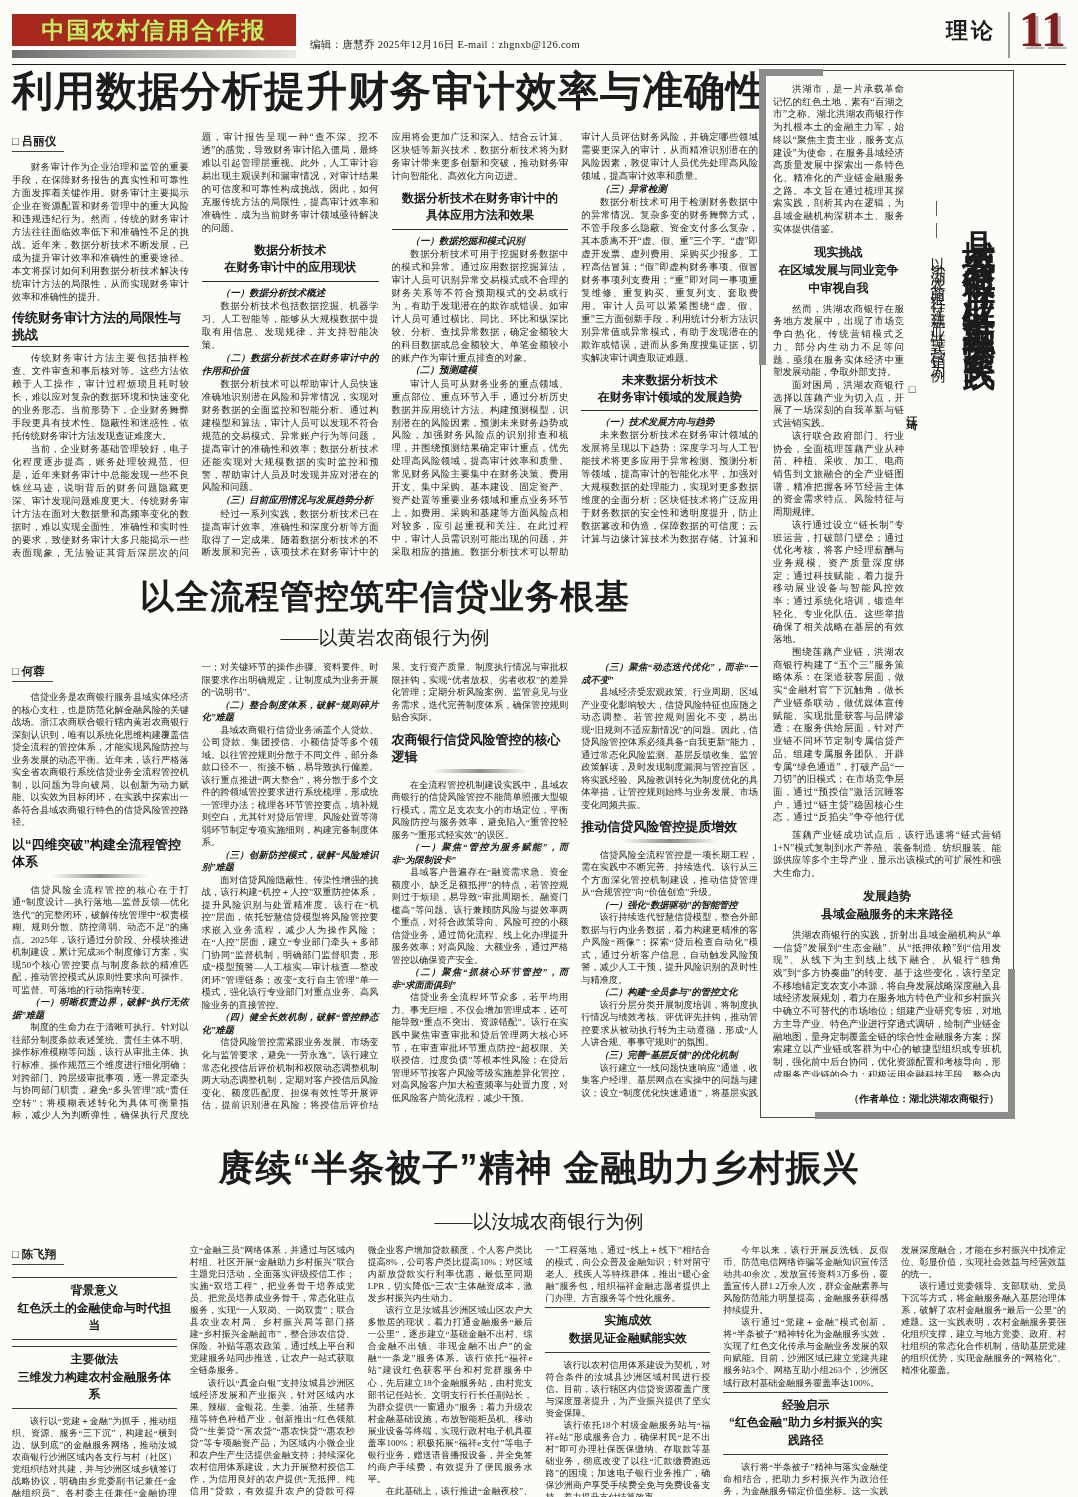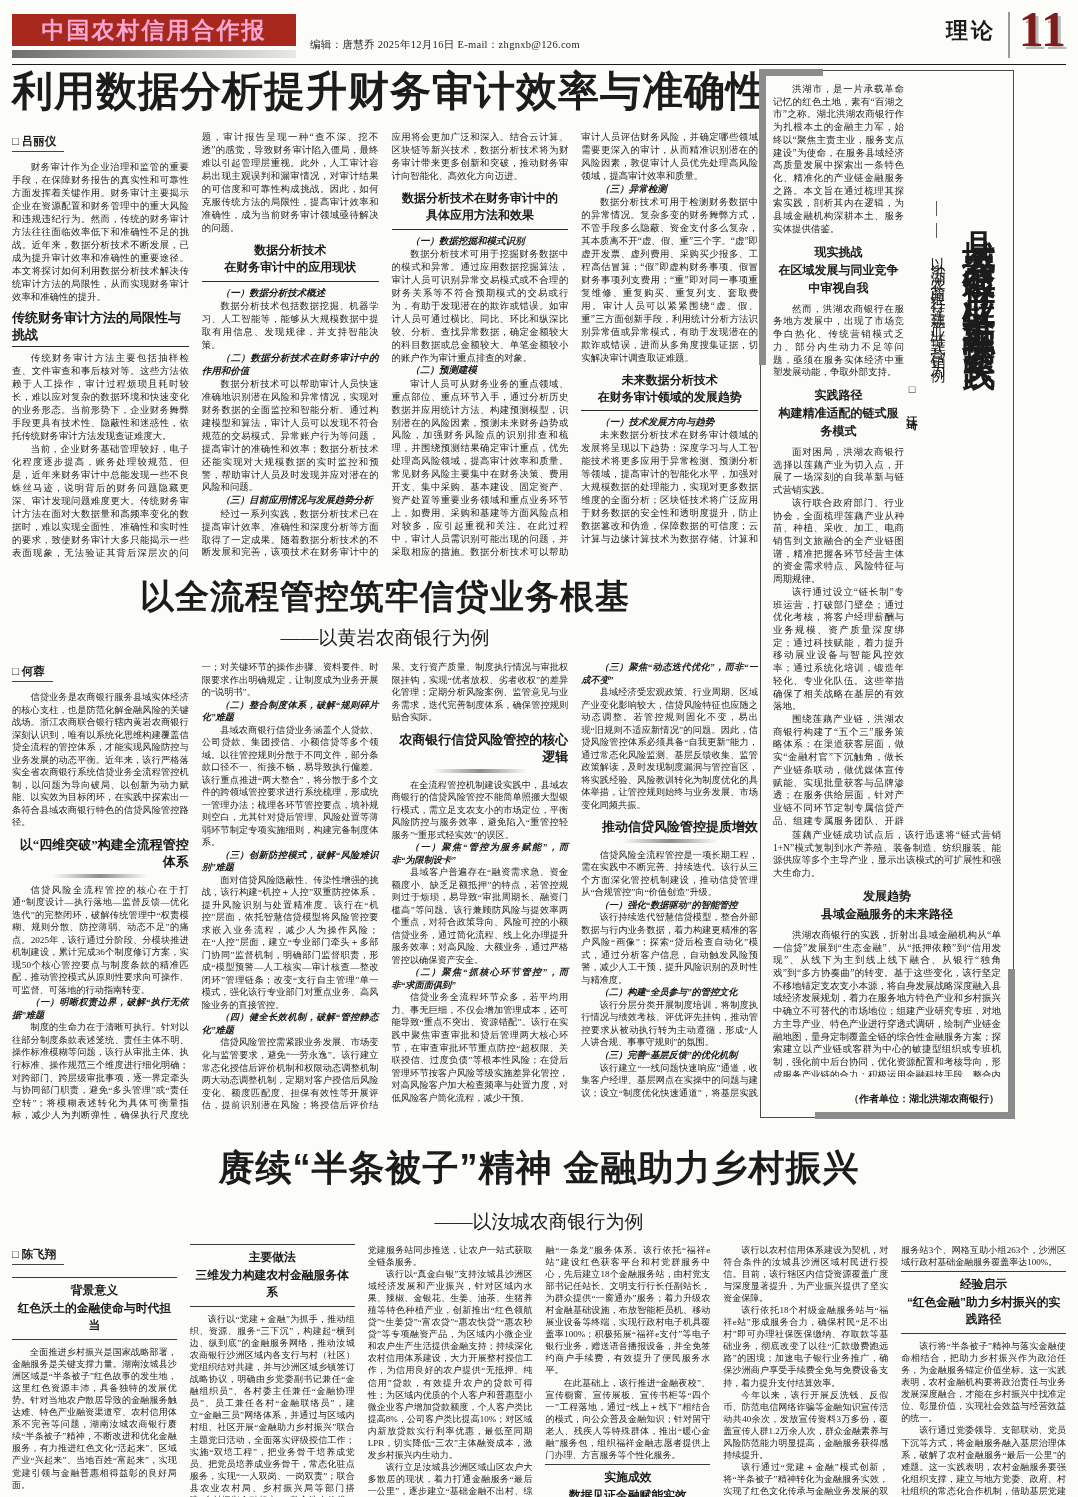--- a/index.html
+++ b/index.html
@@ -1,21 +1,21 @@
 <!DOCTYPE html>
 <html><head>
 <meta charset="utf-8">
 <style>
   html,body{margin:0;padding:0;background:#e9e8e3;}
   .page{position:relative;width:1078px;height:1497px;margin:0 auto;background:#fcfcf9;
         color:#1c1c1c;font-family:"Liberation Serif",serif;overflow:hidden;}
 
   
   .hdr{position:absolute;left:12px;top:8px;width:1054px;height:56px;border-bottom:1.5px solid #1a1a1a;}
-  .mast-box{position:absolute;left:0;top:6px;width:284px;height:32px;background:#a8281e;color:#f9a8d4;
+  .mast-box{position:absolute;left:0;top:6px;width:284px;height:32px;background:#a8281e;color:#bef264;
             font-weight:bold;font-size:23px;letter-spacing:2px;text-align:center;line-height:33px;
             font-family:"Liberation Sans",sans-serif;}
   .mast-bar{position:absolute;left:0;top:42px;width:284px;height:8px;
             background:linear-gradient(90deg,#6f6f6f,#e8e8e6);}
   .editor-line{position:absolute;left:298px;top:30px;font-size:10.5px;color:#222;letter-spacing:.3px;}
   .sec-title{position:absolute;right:70px;top:8px;font-size:22px;font-weight:900;letter-spacing:3px;
              font-family:"Liberation Sans",sans-serif;}
   .sec-div{position:absolute;right:56px;top:4px;width:2px;height:46px;background:#9a9a9a;}
   .page-num{position:absolute;right:0;top:-8px;font-size:50px;font-weight:bold;color:#7f1d1d;
             text-shadow:3px 3px 0 #b9b9b9;}
@@ -24,21 +24,21 @@
   .cols{column-fill:auto;overflow:hidden;}
   .blk-p{font-size:9.4px;line-height:1.38;text-align:justify;text-indent:2em;margin:0;}
   .blk-byline{font-size:11.5px;font-weight:bold;display:inline-block;border-bottom:1px solid #444;
               padding:1px 8px 2px 0;margin:2px 0 9px;}
   .blk-hl{font-size:13px;font-weight:bold;font-family:"Liberation Sans",sans-serif;
           padding:4px 0 3px;border-bottom:1.5px solid #2b2b2b;margin:2px 0 5px;line-height:1.3;break-inside:avoid;}
   .blk-hc{font-size:12px;font-weight:bold;font-family:"Liberation Sans",sans-serif;text-align:center;
           padding:5px 0 4px;border-bottom:1.5px solid #2b2b2b;margin:2px 0 5px;line-height:1.45;break-inside:avoid;}
   .blk-hc2{font-size:12px;font-weight:bold;font-family:"Liberation Sans",sans-serif;text-align:center;
           padding:5px 0 2px;margin:2px 0 4px;line-height:1.5;break-inside:avoid;}
-  .blk-hg{font-size:13px;font-weight:bold;font-family:Liberation Serif, serif;text-align:right;
+  .blk-hg{font-size:13px;font-weight:bold;font-family:Liberation Sans, sans-serif;text-align:left;
           padding:5px 0 0;margin:2px 0 6px;line-height:1.35;break-inside:avoid;}
   .blk-hg::after{content:"";display:block;width:96px;height:4px;margin:3px auto 0;
           background:linear-gradient(90deg,rgba(130,130,130,0),#8f8f8f,rgba(130,130,130,0));}
   .blk-hbox{font-size:11.8px;font-weight:bold;font-family:"Liberation Sans",sans-serif;text-align:center;
           border-top:1px solid #3a3a3a;border-bottom:1px solid #3a3a3a;padding:4px 0;margin:3px 0 6px;
           line-height:1.5;break-inside:avoid;}
   .blk-h3{font-size:9.5px;font-weight:bold;font-style:italic;text-indent:2em;line-height:1.38;text-align:justify;margin:0;}
 
   
   .art1{position:absolute;left:12px;top:64px;width:746px;}
@@ -113,24 +113,20 @@
     <div class="c-br-v"></div>
     <div class="c-br-h"></div>
     <div class="rt-top">
       <div class="rt-text">
           <div class="blk-p">洪湖市，是一片承载革命记忆的红色土地，素有“百湖之市”之称。湖北洪湖农商银行作为扎根本土的金融主力军，始终以“聚焦主责主业，服务支点建设”为使命，在服务县域经济高质量发展中探索出一条特色化、精准化的产业链金融服务之路。本文旨在通过梳理其探索实践，剖析其内在逻辑，为县域金融机构深耕本土、服务实体提供借鉴。</div>
           <div class="blk-hc2">
             <div>现实挑战</div>
             <div>在区域发展与同业竞争中审视自我</div>
           </div>
           <div class="blk-p">然而，洪湖农商银行在服务地方发展中，出现了市场竞争白热化、传统营销模式乏力、部分内生动力不足等问题，亟须在服务实体经济中重塑发展动能，争取外部支持。</div>
-          <div class="blk-hc2">
-            <div>实践路径</div>
-            <div>构建精准适配的链式服务模式</div>
-          </div>
           <div class="blk-p">面对困局，洪湖农商银行选择以莲藕产业为切入点，开展了一场深刻的自我革新与链式营销实践。</div>
           <div class="blk-p">该行联合政府部门、行业协会，全面梳理莲藕产业从种苗、种植、采收、加工、电商销售到文旅融合的全产业链图谱，精准把握各环节经营主体的资金需求特点、风险特征与周期规律。</div>
           <div class="blk-p">该行通过设立“链长制”专班运营，打破部门壁垒；通过优化考核，将客户经理薪酬与业务规模、资产质量深度绑定；通过科技赋能，着力提升移动展业设备与智能风控效率；通过系统化培训，锻造年轻化、专业化队伍。这些举措确保了相关战略在基层的有效落地。</div>
           <div class="blk-p">围绕莲藕产业链，洪湖农商银行构建了“五个三”服务策略体系：在渠道获客层面，做实“金融村官”下沉触角，做长产业链条联动，做优媒体宣传赋能、实现批量获客与品牌渗透；在服务供给层面，针对产业链不同环节定制专属信贷产品、组建专属服务团队、开辟专属“绿色通道”，打破产品“一刀切”的旧模式；在市场竞争层面，通过“预授信”激活沉睡客户，通过“链主贷”稳固核心生态，通过“反掐尖”争夺他行优质客户，变被动应对为主动经营；在风险防控层面，建立全流程预警、联防联控、动态监测退出机制，将风控嵌入产业链运行之中，实现业务拓展与风险控制的平衡，最终实现客户成长与产业壮大、银行信贷扩张与市场巩固、政府满意与银行地位提升的良性循环。</div>
         </div>
       <div class="rt-vert">
         <div class="rt-byline">□ 汪琦</div>
         <div class="rt-subtitle">——以洪湖农商银行莲藕产业链式营销为例</div>
         <div class="rt-title">县域农商银行产业链金融探索实践</div>
       </div>
@@ -151,21 +147,21 @@
     <div class="subhead2">——以黄岩农商银行为例</div>
     <div class="cols"><div class="blk-byline">□ 何蓉</div><div class="blk-p">信贷业务是农商银行服务县域实体经济的核心支柱，也是防范化解金融风险的关键战场。浙江农商联合银行辖内黄岩农商银行深刻认识到，唯有以系统化思维构建覆盖信贷全流程的管控体系，才能实现风险防控与业务发展的动态平衡。近年来，该行严格落实全省农商银行系统信贷业务全流程管控机制，以问题为导向破局、以创新为动力赋能、以实效为目标闭环，在实践中探索出一条符合县域农商银行特色的信贷风险管控路径。</div><div class="blk-hg">以“四维突破”构建全流程管控体系</div><div class="blk-p">信贷风险全流程管控的核心在于打通“制度设计—执行落地—监督反馈—优化迭代”的完整闭环，破解传统管理中“权责模糊、规则分散、防控薄弱、动态不足”的痛点。2025年，该行通过分阶段、分模块推进机制建设，累计完成36个制度修订方案，实现50个核心管控要点与制度条款的精准匹配，推动管控模式从原则性要求向可操作、可监督、可落地的行动指南转变。</div><div class="blk-h3">（一）明晰权责边界，破解“执行无依据”难题</div><div class="blk-p">制度的生命力在于清晰可执行。针对以往部分制度条款表述笼统、责任主体不明、操作标准模糊等问题，该行从审批主体、执行标准、操作规范三个维度进行细化明确；对跨部门、跨层级审批事项，逐一界定牵头与协同部门职责，避免“多头管理”或“责任空转”；将模糊表述转化为具体可衡量指标，减少人为判断弹性，确保执行尺度统一；对关键环节的操作步骤、资料要件、时限要求作出明确规定，让制度成为业务开展的“说明书”。</div><div class="blk-h3">（二）整合制度体系，破解“规则碎片化”难题</div><div class="blk-p">县域农商银行信贷业务涵盖个人贷款、公司贷款、集团授信、小额信贷等多个领域。以往管控规则分散于不同文件，部分条款口径不一、衔接不畅，易导致执行偏差。该行重点推进“两大整合”，将分散于多个文件的跨领域管控要求进行系统梳理，形成统一管理办法；梳理各环节管控要点，填补规则空白，尤其针对贷后管理、风险处置等薄弱环节制定专项实施细则，构建完备制度体系。</div><div class="blk-h3">（三）创新防控模式，破解“风险难识别”难题</div><div class="blk-p">面对信贷风险隐蔽性、传染性增强的挑战，该行构建“机控＋人控”双重防控体系，提升风险识别与处置精准度。该行在“机控”层面，依托智慧信贷模型将风险管控要求嵌入业务流程，减少人为操作风险；在“人控”层面，建立“专业部门牵头＋多部门协同”监督机制，明确部门监督职责，形成“模型预警—人工核实—审计核查—整改闭环”管理链条；改变“支行自主管理”单一模式，强化该行专业部门对重点业务、高风险业务的直接管控。</div><div class="blk-h3">（四）健全长效机制，破解“管控静态化”难题</div><div class="blk-p">信贷风险管控需紧跟业务发展、市场变化与监管要求，避免“一劳永逸”。该行建立常态化授信后评价机制和权限动态调整机制两大动态调整机制，定期对客户授信后风险变化、额度匹配度、担保有效性等开展评估，提前识别潜在风险；将授信后评价结果、支行资产质量、制度执行情况与审批权限挂钩，实现“优者放权、劣者收权”的差异化管理；定期分析风险案例、监管意见与业务需求，迭代完善制度体系，确保管控规则贴合实际。</div><div class="blk-hg">农商银行信贷风险管控的核心逻辑</div><div class="blk-p">在全流程管控机制建设实践中，县域农商银行的信贷风险管控不能简单照搬大型银行模式，需立足支农支小的市场定位，平衡风险防控与服务效率，避免陷入“重管控轻服务”“重形式轻实效”的误区。</div><div class="blk-h3">（一）聚焦“管控为服务赋能”，而非“为限制设卡”</div><div class="blk-p">县域客户普遍存在“融资需求急、资金额度小、缺乏足额抵押”的特点，若管控规则过于烦琐，易导致“审批周期长、融资门槛高”等问题。该行兼顾防风险与提效率两个重点，对符合政策导向、风险可控的小额信贷业务，通过简化流程、线上化办理提升服务效率；对高风险、大额业务，通过严格管控以确保资产安全。</div><div class="blk-h3">（二）聚焦“抓核心环节管控”，而非“求面面俱到”</div><div class="blk-p">信贷业务全流程环节众多，若平均用力、事无巨细，不仅会增加管理成本，还可能导致“重点不突出、资源错配”。该行在实践中聚焦审查审批和贷后管理两大核心环节，在审查审批环节重点防控“超权限、关联授信、过度负债”等根本性风险；在贷后管理环节按客户风险等级实施差异化管控，对高风险客户加大检查频率与处置力度，对低风险客户简化流程，减少干预。</div><div class="blk-h3">（三）聚焦“动态迭代优化”，而非“一成不变”</div><div class="blk-p">县域经济受宏观政策、行业周期、区域产业变化影响较大，信贷风险特征也应随之动态调整。若管控规则固化不变，易出现“旧规则不适应新情况”的问题。因此，信贷风险管控体系必须具备“自我更新”能力，通过常态化风险监测、基层反馈收集、监管政策解读，及时发现制度漏洞与管控盲区，将实践经验、风险教训转化为制度优化的具体举措，让管控规则始终与业务发展、市场变化同频共振。</div><div class="blk-hg">推动信贷风险管控提质增效</div><div class="blk-p">信贷风险全流程管控是一项长期工程，需在实践中不断完善、持续迭代。该行从三个方面深化管控机制建设，推动信贷管理从“合规管控”向“价值创造”升级。</div><div class="blk-h3">（一）强化“数据驱动”的智能管控</div><div class="blk-p">该行持续迭代智慧信贷模型，整合外部数据与行内业务数据，着力构建更精准的客户风险“画像”；探索“贷后检查自动化”模式，通过分析客户信息，自动触发风险预警，减少人工干预，提升风险识别的及时性与精准度。</div><div class="blk-h3">（二）构建“全员参与”的管控文化</div><div class="blk-p">该行分层分类开展制度培训，将制度执行情况与绩效考核、评优评先挂钩，推动管控要求从被动执行转为主动遵循，形成“人人讲合规、事事守规则”的氛围。</div><div class="blk-h3">（三）完善“基层反馈”的优化机制</div><div class="blk-p">该行建立“一线问题快速响应”通道，收集客户经理、基层网点在实操中的问题与建议；设立“制度优化快速通道”，将基层实践经验快速转化为制度优化的具体举措，让管控体系更接地气、更具实效。</div></div>
   </section>
 
   <section class="art3">
     <h1 class="headline3">赓续“半条被子”精神 金融助力乡村振兴</h1>
     <div class="subhead3">——以汝城农商银行为例</div>
     <div class="cols"><div class="blk-byline">□ 陈飞翔</div><div class="blk-hbox">
           <div>背景意义</div>
           <div>红色沃土的金融使命与时代担当</div>
-        </div><div class="blk-p">全面推进乡村振兴是国家战略部署，金融服务是关键支撑力量。湖南汝城县沙洲区域是“半条被子”红色故事的发生地，这里红色资源丰沛，具备独特的发展优势。针对当地农户散居导致的金融服务触达难、特色产业融资渠道窄、农村信用体系不完善等问题，湖南汝城农商银行赓续“半条被子”精神，不断改进和优化金融服务，有力推进红色文化“活起来”、区域产业“兴起来”、当地百姓“富起来”，实现党建引领与金融普惠相得益彰的良好局面。</div><div class="blk-hbox">
+        </div><div class="blk-hbox">
           <div>主要做法</div>
           <div>三维发力构建农村金融服务体系</div>
         </div><div class="blk-p">该行以“党建＋金融”为抓手，推动组织、资源、服务“三下沉”，构建起“横到边、纵到底”的金融服务网络，推动汝城农商银行沙洲区域内各支行与村（社区）党组织结对共建，并与沙洲区域乡镇签订战略协议，明确由乡党委副书记兼任“金融组织员”、各村委主任兼任“金融协理员”、员工兼任各村“金融联络员”，建立“金融三员”网络体系，并通过与区域内村组、社区开展“金融助力乡村振兴”联合主题党日活动，全面落实评级授信工作；实施“双培工程”，把业务骨干培养成党员、把党员培养成业务骨干，常态化驻点服务，实现“一人双岗、一岗双责”；联合县农业农村局、乡村振兴局等部门搭建“乡村振兴金融超市”，整合涉农信贷、保险、补贴等惠农政策，通过线上平台和党建服务站同步推送，让农户一站式获取全链条服务。</div><div class="blk-p">该行以“真金白银”支持汝城县沙洲区域经济发展和产业振兴，针对区域内水果、辣椒、金银花、生姜、油茶、生猪养殖等特色种植产业，创新推出“红色领航贷”“生姜贷”“富农贷”“惠农快贷”“惠农秒贷”等专项融资产品，为区域内小微企业和农户生产生活提供金融支持；持续深化农村信用体系建设，大力开展整村授信工作，为信用良好的农户提供“无抵押、纯信用”贷款，有效提升农户的贷款可得性；为区域内优质的个人客户和普惠型小微企业客户增加贷款额度，个人客户类比提高8%，公司客户类比提高10%；对区域内新放贷款实行利率优惠，最低至同期LPR，切实降低“三农”主体融资成本，激发乡村振兴内生动力。</div><div class="blk-p">该行立足汝城县沙洲区域山区农户大多散居的现状，着力打通金融服务“最后一公里”，逐步建立“基础金融不出村、综合金融不出镇、非现金融不出户”的金融“一条龙”服务体系。该行依托“福祥e站”建设红色获客平台和村党群服务中心，先后建立18个金融服务站，由村党支部书记任站长、文明支行行长任副站长，为群众提供“一窗通办”服务；着力升级农村金融基础设施，布放智能柜员机、移动展业设备等终端，实现行政村电子机具覆盖率100%；积极拓展“福祥e支付”等电子银行业务，赠送语音播报设备，并全免签约商户手续费，有效提升了便民服务水平。</div><div class="blk-p">在此基础上，该行推进“金融夜校”、宣传橱窗、宣传展板、宣传书柜等“四个一”工程落地，通过“线上＋线下”相结合的模式，向公众普及金融知识；针对留守老人、残疾人等特殊群体，推出“暖心金融”服务包，组织福祥金融志愿者提供上门办理、方言服务等个性化服务。</div><div class="blk-hbox">
           <div>实施成效</div>
           <div>数据见证金融赋能实效</div>
         </div><div class="blk-p">该行以农村信用体系建设为契机，对符合条件的汝城县沙洲区域村民进行授信。目前，该行辖区内信贷资源覆盖广度与深度显著提升，为产业振兴提供了坚实资金保障。</div><div class="blk-p">该行依托18个村级金融服务站与“福祥e站”形成服务合力，确保村民“足不出村”即可办理社保医保缴纳、存取款等基础业务，彻底改变了以往“汇款缴费跑远路”的困境；加速电子银行业务推广，确保沙洲商户享受手续费全免与免费设备支持，着力提升支付结算效率。</div><div class="blk-p">今年以来，该行开展反洗钱、反假币、防范电信网络诈骗等金融知识宣传活动共40余次，发放宣传资料3万多份，覆盖宣传人群1.2万余人次，群众金融素养与风险防范能力明显提高，金融服务获得感持续提升。</div><div class="blk-p">该行通过“党建＋金融”模式创新，将“半条被子”精神转化为金融服务实效，实现了红色文化传承与金融业务发展的双向赋能。目前，沙洲区域已建立党建共建服务站3个、网格互助小组263个，沙洲区域行政村基础金融服务覆盖率达100%。</div><div class="blk-hbox">
           <div>经验启示</div>
           <div>“红色金融”助力乡村振兴的实践路径</div>
         </div><div class="blk-p">该行将“半条被子”精神与落实金融使命相结合，把助力乡村振兴作为政治任务，为金融服务锚定价值坐标。这一实践表明，农村金融机构要将政治责任与业务发展深度融合，才能在乡村振兴中找准定位、彰显价值，实现社会效益与经营效益的统一。</div><div class="blk-p">该行通过党委领导、支部联动、党员下沉等方式，将金融服务融入基层治理体系，破解了农村金融服务“最后一公里”的难题。这一实践表明，农村金融服务要强化组织支撑，建立与地方党委、政府、村社组织的常态化合作机制，借助基层党建的组织优势，实现金融服务的“网格化”、精准化覆盖。</div></div>
   </section>

